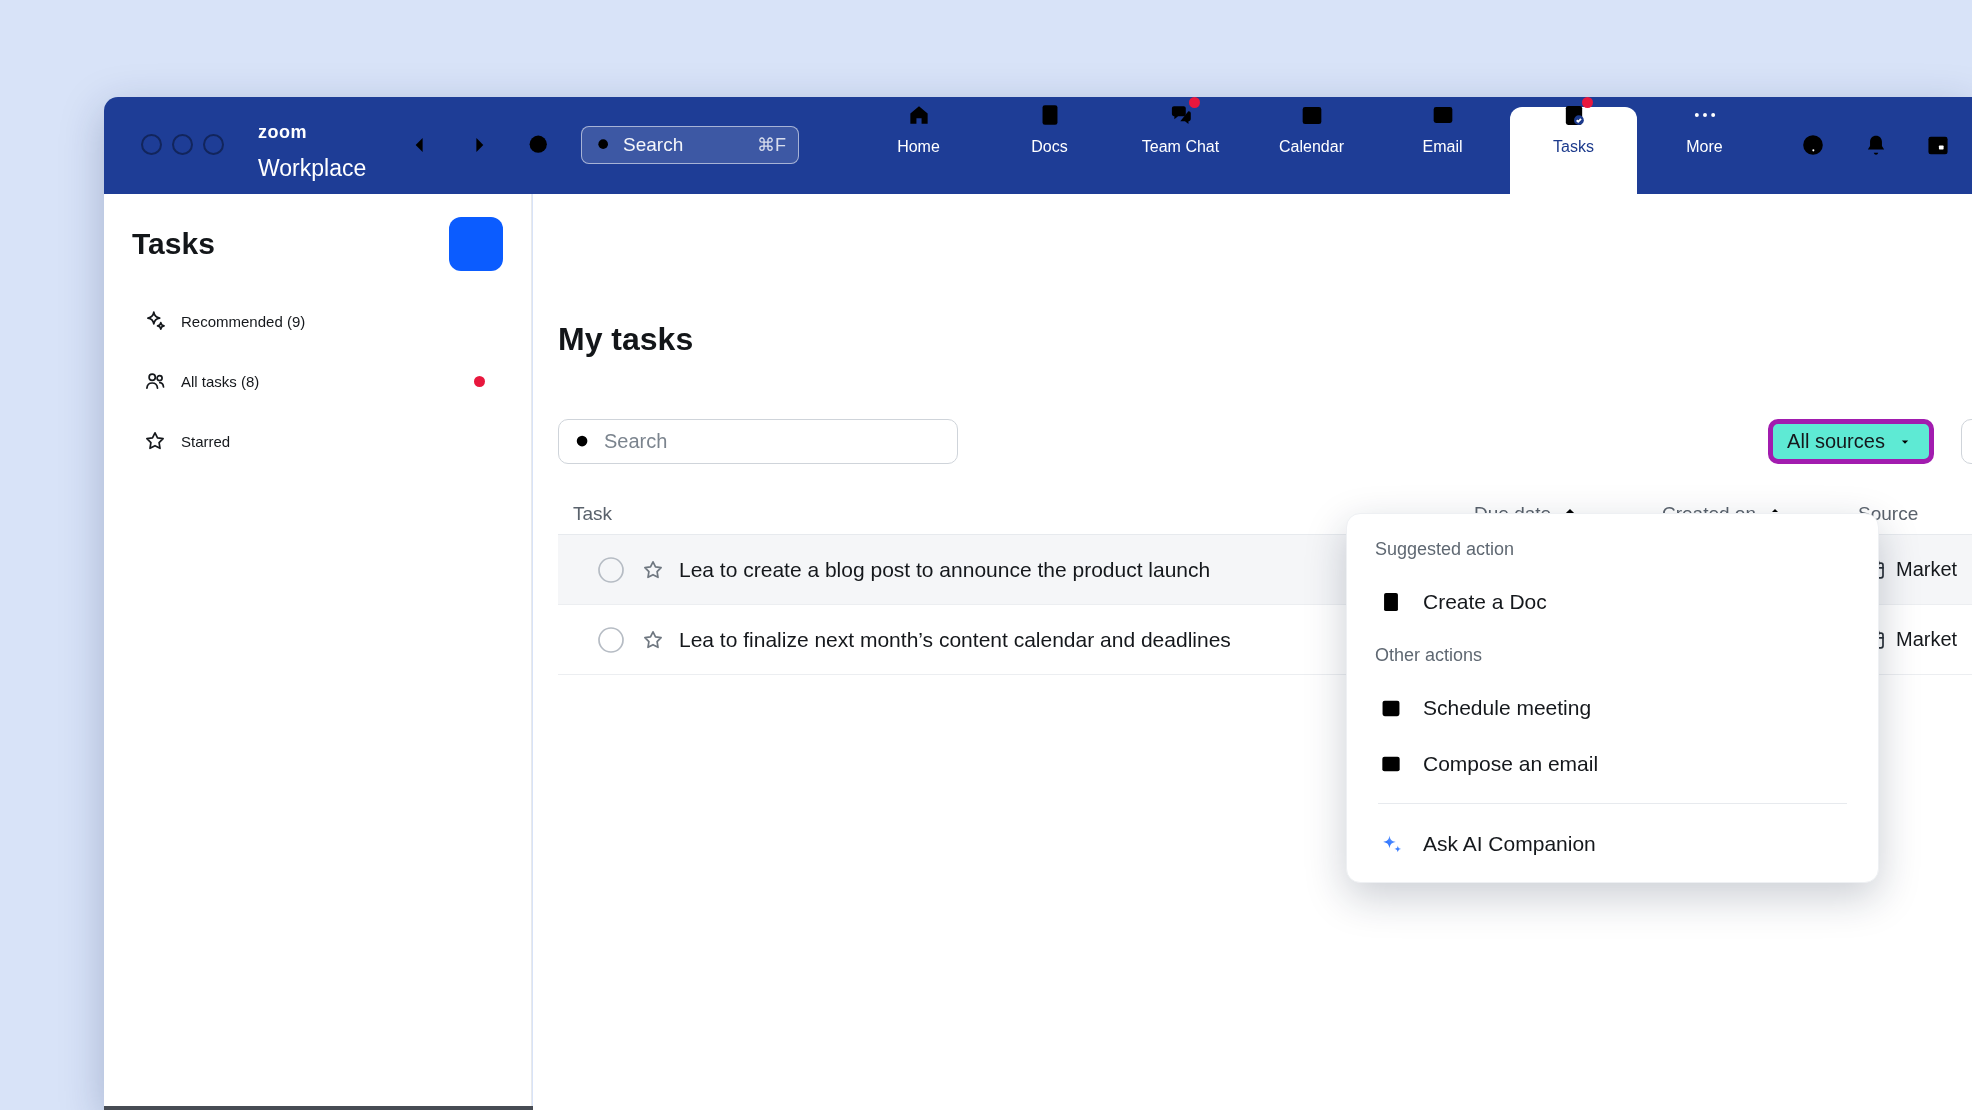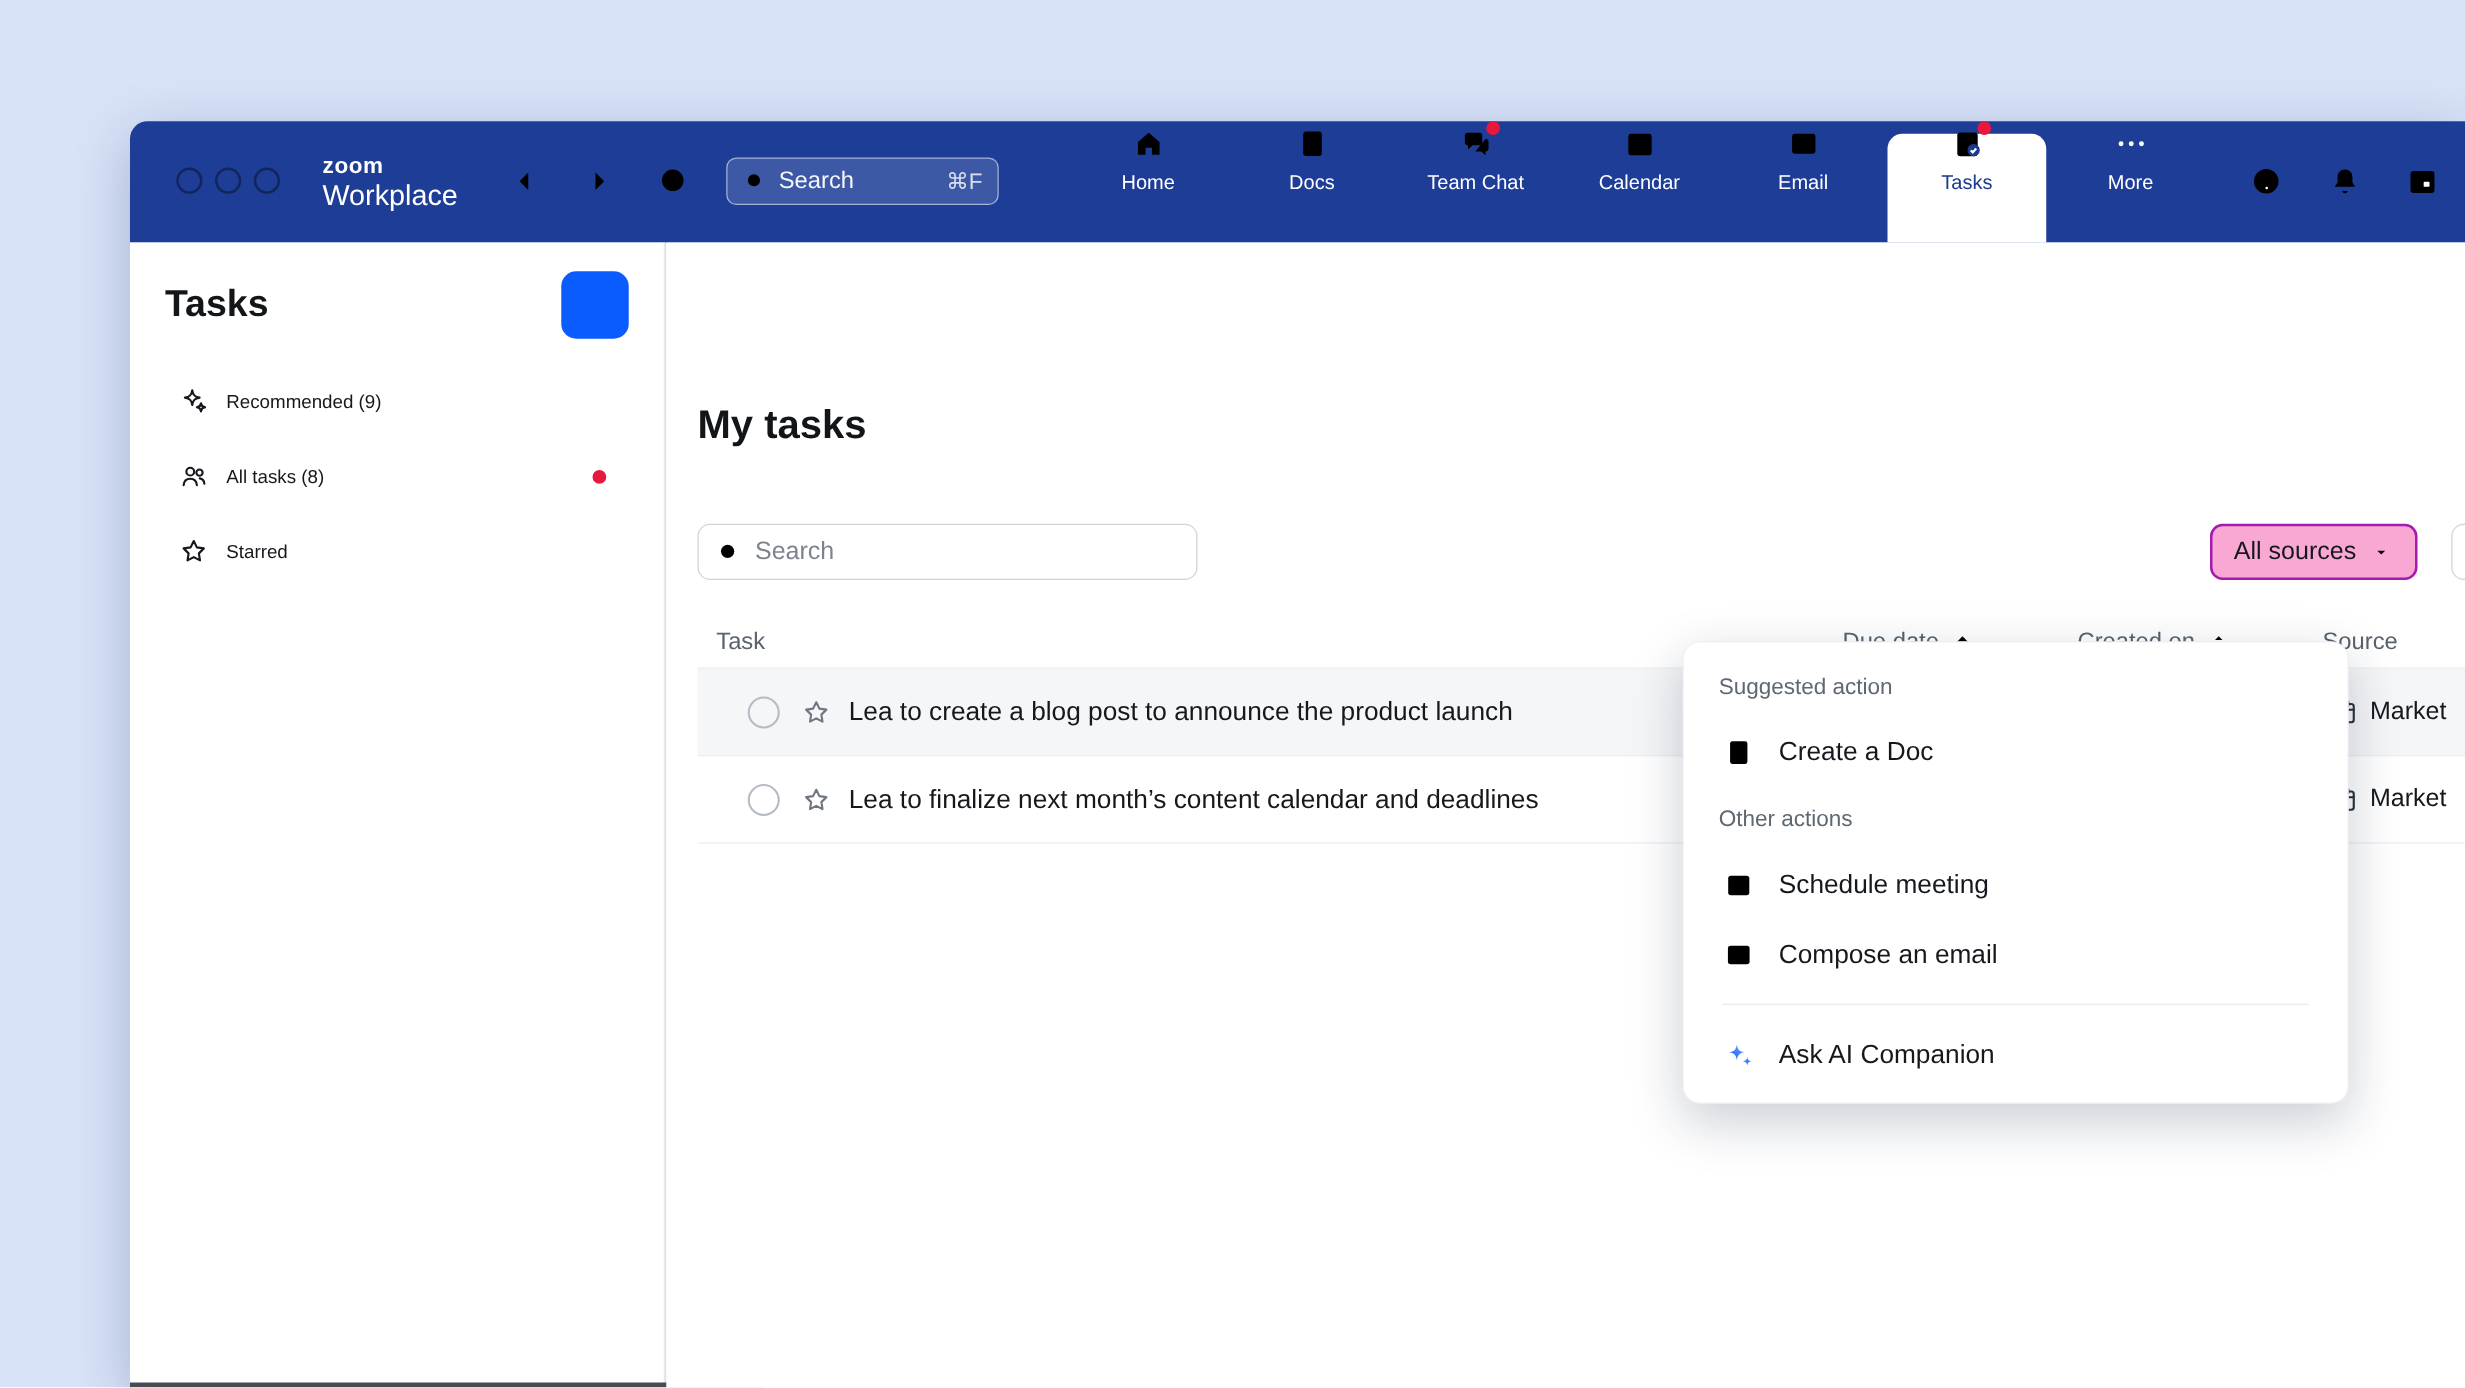--- a/index.html
+++ b/index.html
@@ -11,21 +11,21 @@
   .window { position:absolute; left:104px; top:97px; width:1868px; height:1013px;
             border-radius:14px 0 0 0; box-shadow:0 12px 44px rgba(20,36,90,.25); }
 
   
   .topbar { position:absolute; left:0; top:0; width:100%; height:97px; background:#1e3d96;
             border-radius:14px 0 0 0; color:#fff; }
   .traffic { position:absolute; left:37px; top:37px; display:flex; gap:10px; }
   .tl { width:21px; height:21px; border-radius:50%; border:2px solid #12255c; }
   .logo { position:absolute; left:154px; top:26px; line-height:1; }
   .logo-zoom { display:block; font-size:18px; font-weight:700; letter-spacing:.5px; }
-  .logo-wp { display:block; font-size:23px; font-weight:400; margin-top:4px; }
+  .logo-wp { display:block; font-size:23px; font-weight:400; margin-top:16px; }
   .hbtn { position:absolute; background:none; border:0; color:#fff; cursor:pointer; padding:0; }
   .chev-l { left:303px; top:35px; } .chev-r { left:362px; top:35px; } .hist { left:420px; top:33px; }
   .hsearch { position:absolute; left:477px; top:29px; width:218px; height:38px; border-radius:8px;
              background:rgba(255,255,255,.14); border:1px solid rgba(255,255,255,.55);
              display:flex; align-items:center; padding:0 12px; gap:9px; cursor:text; }
   .hsearch .ph { font-size:19px; color:rgba(255,255,255,.95); }
   .hsearch .kbd { margin-left:auto; font-size:18px; color:rgba(255,255,255,.8); }
   .topnav { position:absolute; left:749px; top:0; height:97px; display:flex; }
   .nav-item { width:131px; height:97px; display:flex; flex-direction:column; align-items:center;
               padding-top:4px; gap:10px; color:#fff; cursor:pointer; position:relative; }
@@ -50,22 +50,22 @@
   .sb-item.selected { background:#0b5cff; color:#fff; font-weight:500; }
   .sb-dot { margin-left:auto; margin-right:8px; width:11px; height:11px; border-radius:50%; background:#e8173d; }
 
   
   .main { position:absolute; left:429px; top:97px; right:0; bottom:0; background:#fff; }
   .page-title { position:absolute; left:25px; top:127px; font-size:32px; font-weight:700; color:#131619; }
   .msearch { position:absolute; left:25px; top:225px; width:400px; height:45px; border:1px solid #cfd4da;
              border-radius:10px; display:flex; align-items:center; padding:0 13px; gap:10px; color:#6a737d; }
   .msearch input { border:0; outline:0; flex:1; font-size:20px; color:#15181c; font-family:inherit; background:transparent; }
   .msearch input::placeholder { color:#7b848e; }
-  .sources { position:absolute; left:1235px; top:225px; width:166px; height:45px; border:2px solid #a21caf;
-             border-radius:10px; background:#f9a8d4; display:flex; align-items:center; justify-content:center;
+  .sources { position:absolute; left:1235px; top:225px; width:166px; height:45px; border:5px solid #a21caf;
+             border-radius:10px; background:#5eead4; display:flex; align-items:center; justify-content:center;
              gap:10px; font-size:20px; color:#15181c; cursor:pointer; font-family:inherit; }
   .filter-sliver { position:absolute; left:1428px; top:225px; width:26px; height:45px;
                    border:1px solid #cfd4da; border-radius:10px; }
 
   .table { position:absolute; left:25px; top:300px; right:0; }
   .thead { position:relative; height:41px; border-bottom:1px solid #e7eaee; font-size:19px; color:#5a626c; }
   .th { position:absolute; top:50%; transform:translateY(-50%); display:flex; align-items:center; gap:9px; }
   .th-task { left:15px; } .th-due { left:916px; cursor:pointer; } .th-created { left:1104px; cursor:pointer; }
   .th-source { left:1300px; }
   .tr { position:relative; height:70px; border-bottom:1px solid #eceef1; }

